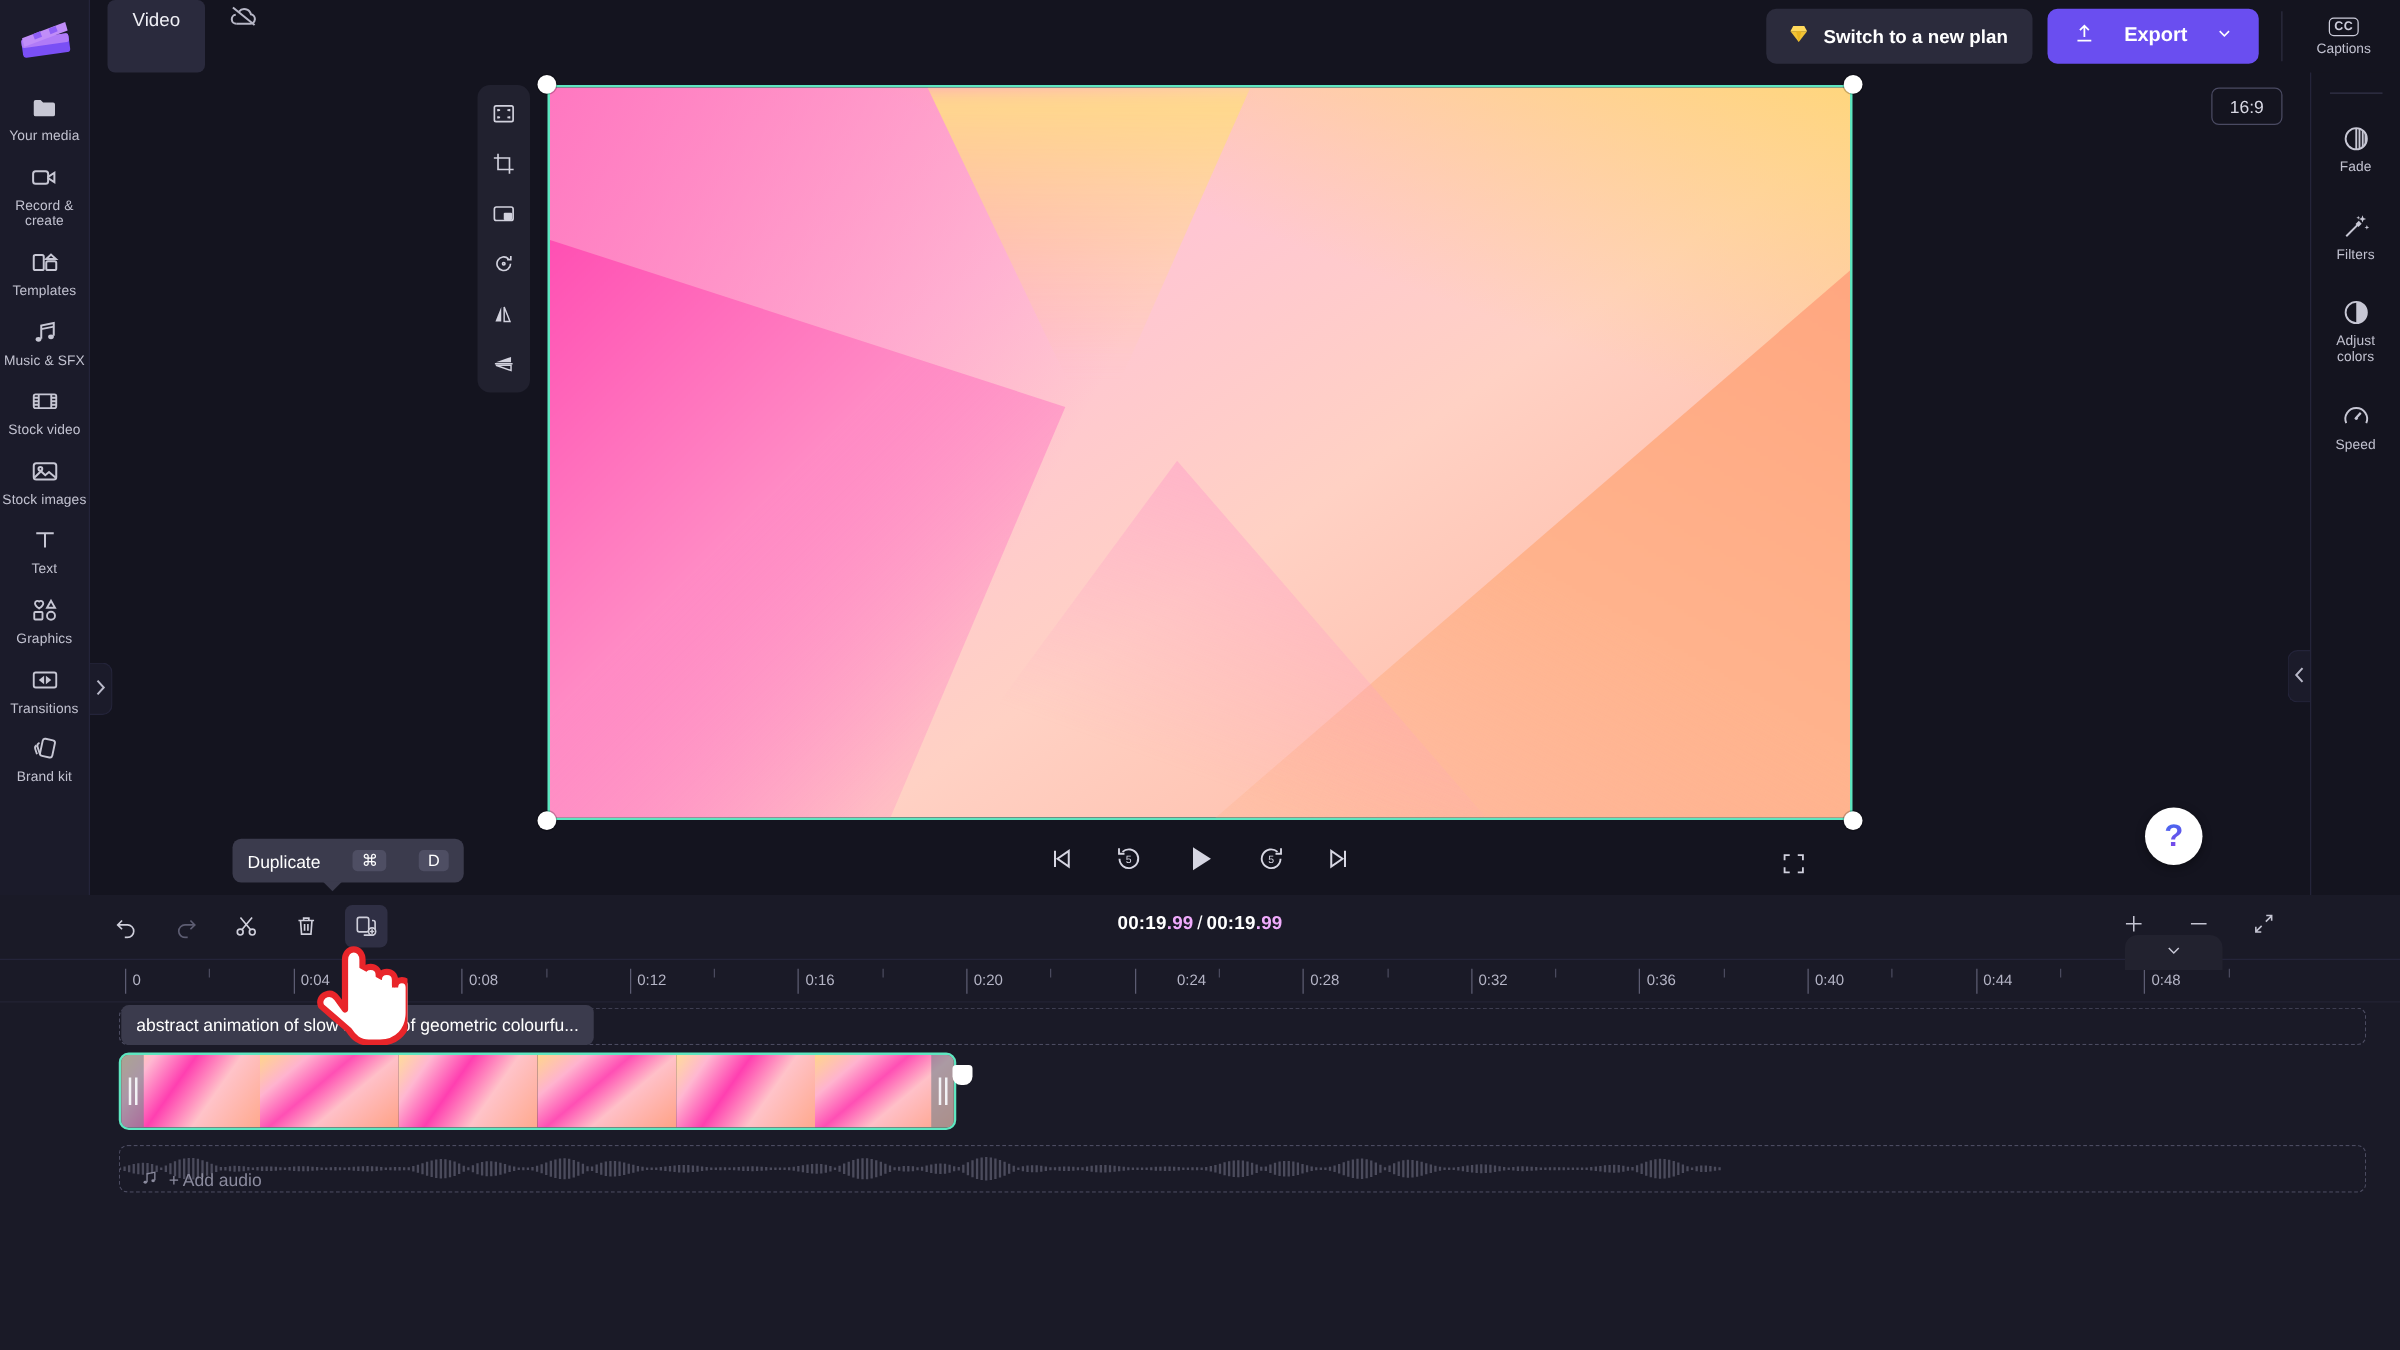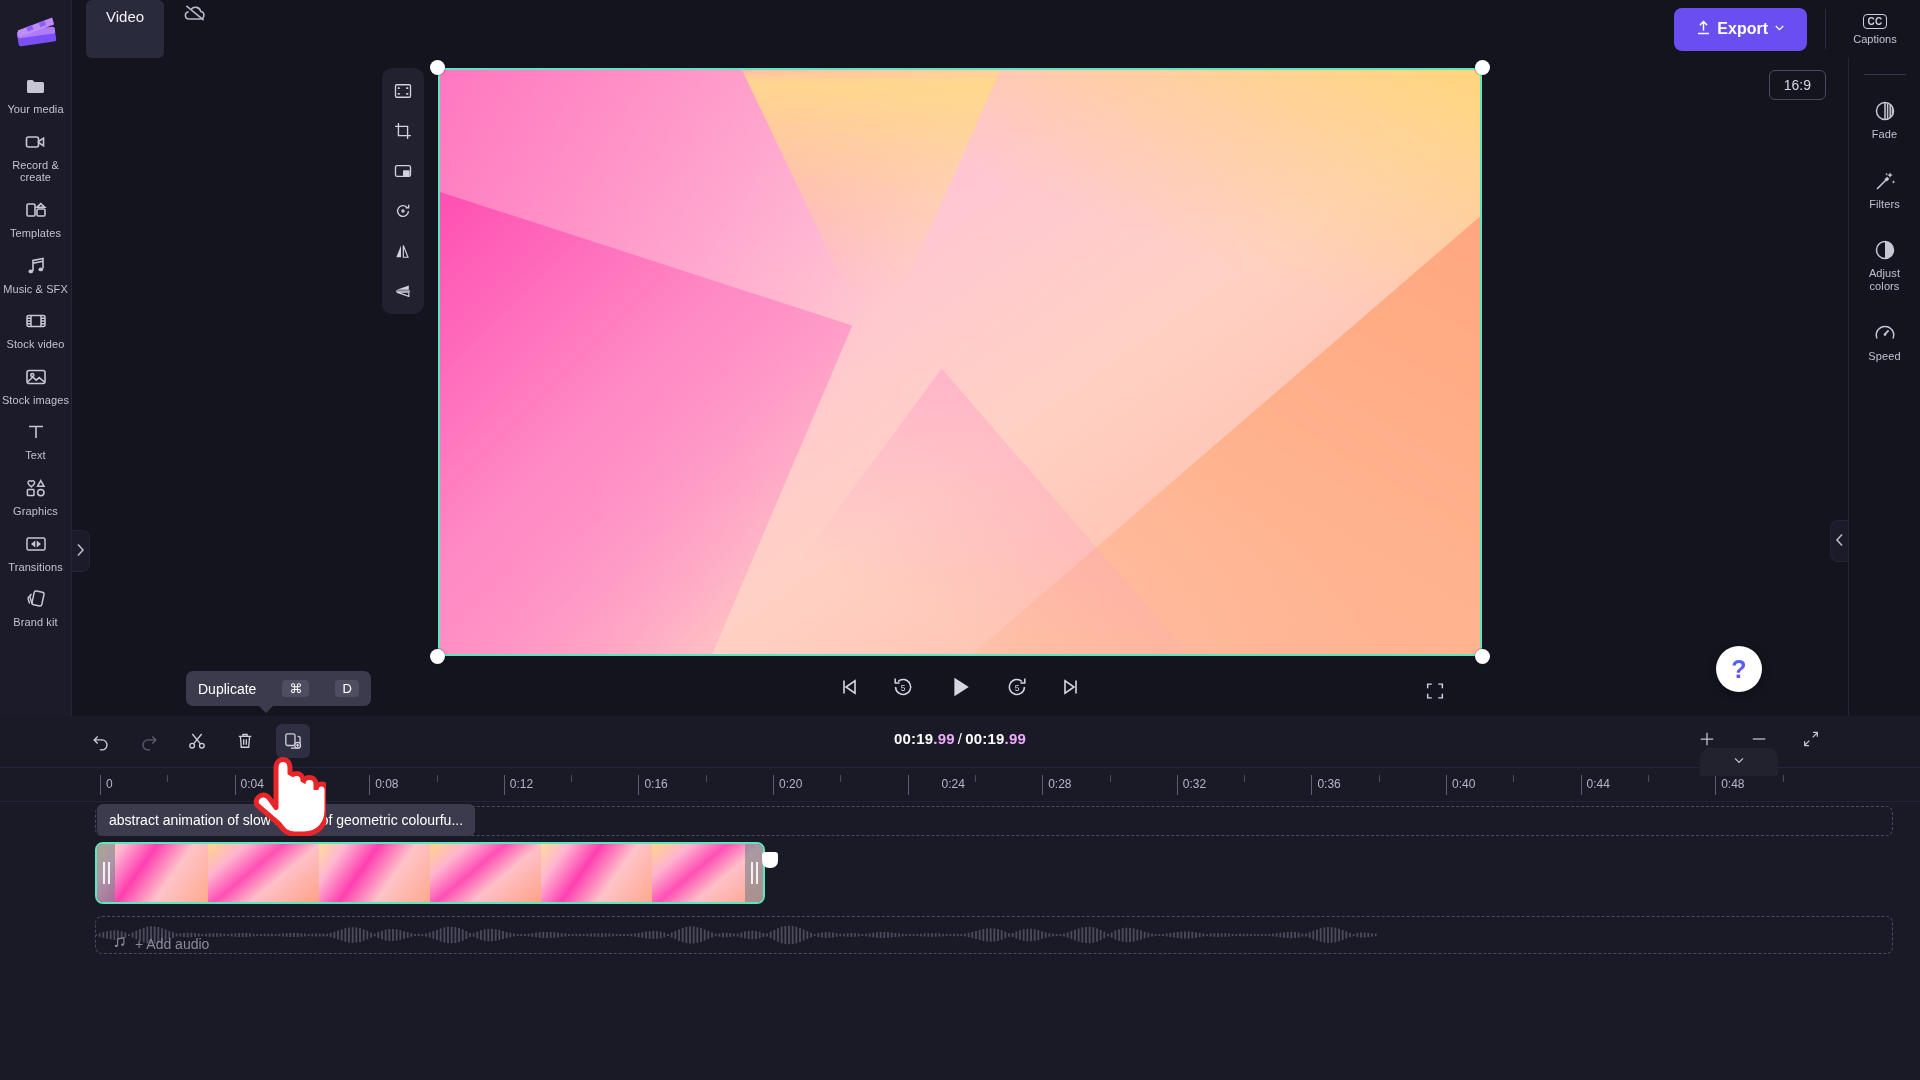--- a/index.html
+++ b/index.html
@@ -46,21 +46,21 @@
   }
   .cloud-off { margin-left: 18px; color: #b7b7c6; cursor: pointer; display:flex; }
   .top-right { margin-left: auto; display: flex; align-items: center; gap: 12px; }
   .btn-plan {
     background: #2b2b3c; color: #fff; font-size: 15px; font-weight: 600;
     padding: 10px 20px 10px 16px; border-radius: 8px; display: flex; align-items: center; gap: 10px;
     cursor: pointer; border: none;
   }
   .btn-export {
     background: #6a4ef0; color: #fff; font-size: 16px; font-weight: 600;
-    padding: 10px 20px; border-radius: 8px; display: flex; align-items: center; gap: 4px;
+    padding: 10px 20px; border-radius: 8px; display: flex; align-items: center; gap: 22px;
     cursor: pointer; border: none;
   }
   .topbar-divider { width: 1px; height: 40px; background: #2c2c40; margin: 0 6px; }
   .captions-btn { display:flex; flex-direction:column; align-items:center; gap:4px; width:62px; cursor:pointer; }
   .captions-btn .cc-box {
     border: 1.6px solid #cdcddb; border-radius: 4px; font-size: 10px; font-weight: 700;
     padding: 1px 3px; color:#cdcddb; letter-spacing:.3px;
   }
   .captions-label { font-size: 11px; color: #c2c2d0; }
 
@@ -396,20 +396,30 @@
   <div class="topbar">
     <div class="title-chip">Video</div>
     <div class="cloud-off">
       <svg width="26" height="26" viewBox="0 0 24 24" fill="none" stroke="currentColor" stroke-width="1.5">
           <path d="M6.5 17.5h10.2a3.5 3.5 0 0 0 .6-6.95A5 5 0 0 0 8.5 8.6"></path>
           <path d="M6.5 17.5a3.3 3.3 0 0 1-.4-6.58"></path>
           <path d="M4 5.5l16 13"></path>
         </svg>
     </div>
     <div class="top-right">
+      <button class="btn-plan">
+        <span>
+          <svg width="20" height="20" viewBox="0 0 24 24">
+              <path d="M4 9.5h16L12 20z" fill="#f2c335"></path>
+              <path d="M6.7 4.5h10.6l2.7 5H4z" fill="#ffd95c"></path>
+              <path d="M9.4 9.5L12 20l2.6-10.5z" fill="#e8b422"></path>
+            </svg>
+        </span>
+        <span>Switch to a new plan</span>
+      </button>
       <button class="btn-export">
         <span>
           <svg width="19" height="19" viewBox="0 0 24 24" fill="none" stroke="currentColor" stroke-width="1.8">
               <path d="M12 16V4.5M7.5 9L12 4.5 16.5 9M5 19.5h14"></path>
             </svg>
         </span>
         <span>Export</span>
         <span>
           <svg width="15" height="15" viewBox="0 0 24 24" fill="none" stroke="currentColor" stroke-width="2">
               <path d="M6 9.5l6 6 6-6"></path>

